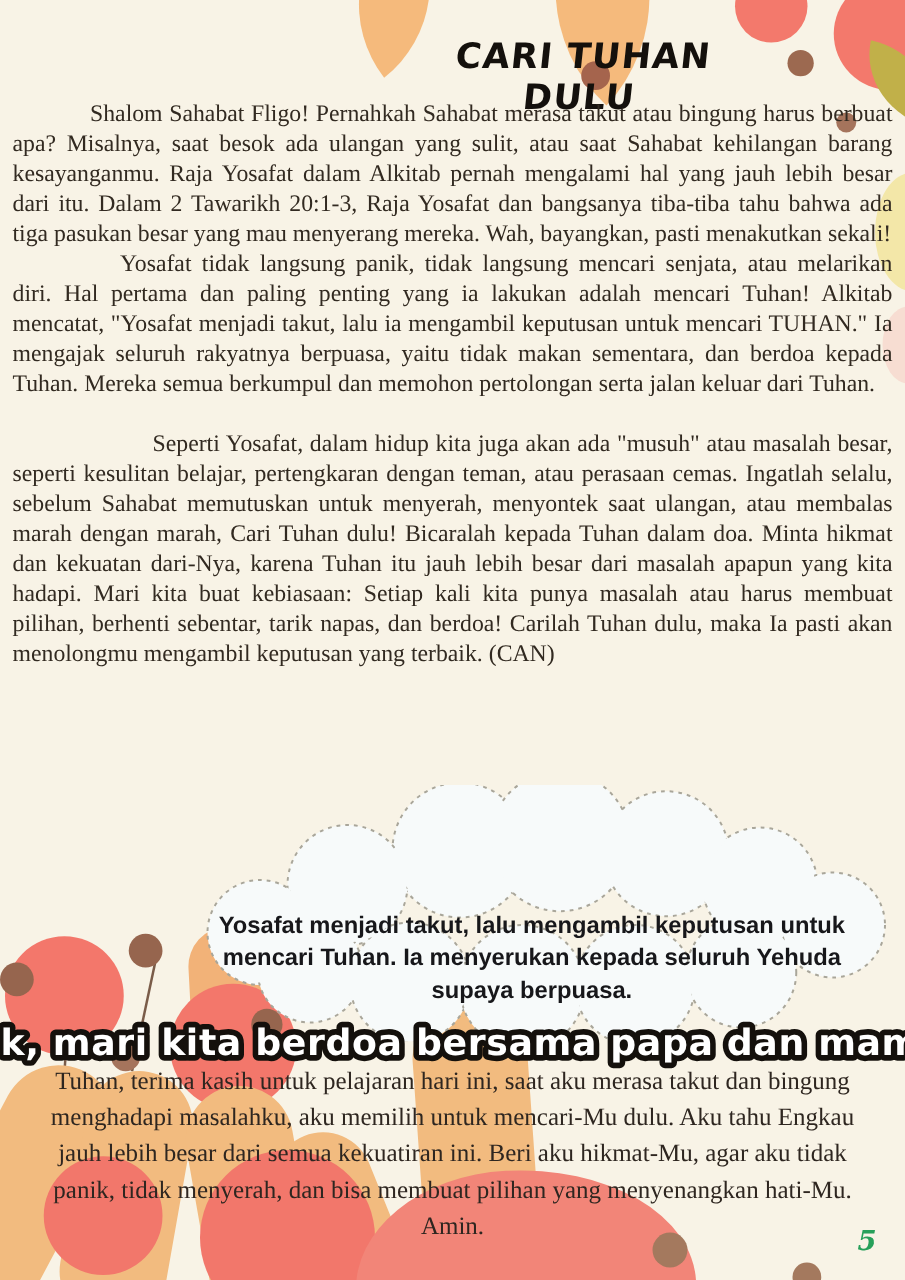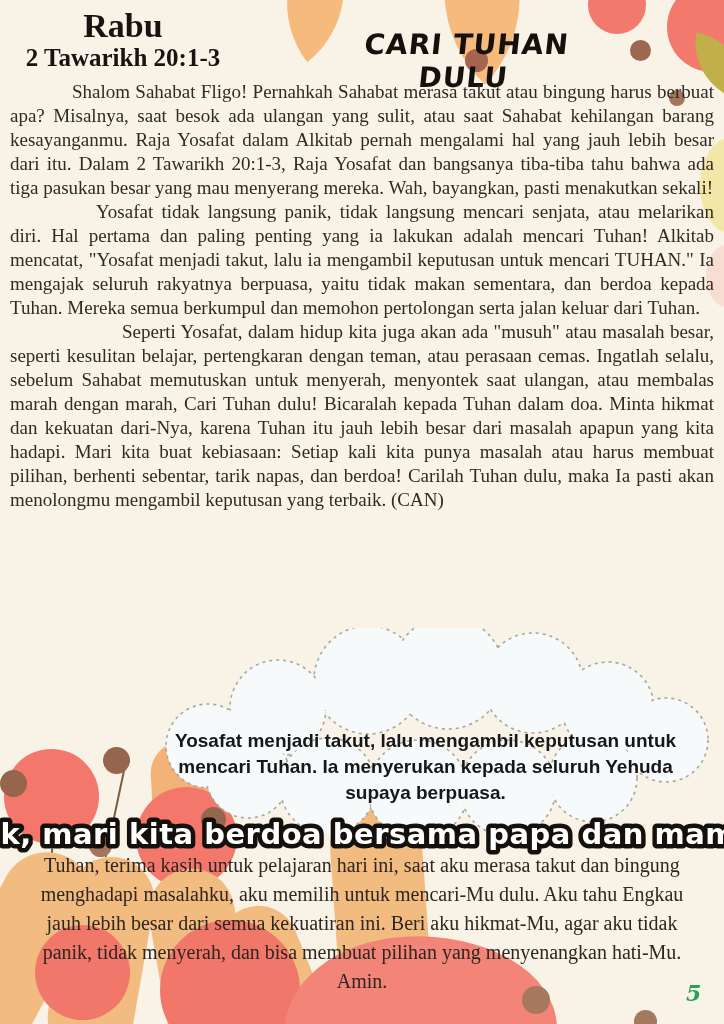--- a/index.html
+++ b/index.html
@@ -29,21 +29,21 @@
   }
 
   .body-text{
     position:absolute; left:10px; top:80px; width:704px; z-index:2;
     font-size:19px; line-height:24px; color:#322a21;
     text-align:justify;
   }
   .body-text p{margin:0;}
   .body-text p.p1{text-indent:62px;}
   .body-text p.p2{text-indent:86px;font-family:Liberation Serif, serif;}
-  .body-text p.p3{text-indent:112px;}
+  .body-text p.p3{text-indent:112px;margin-top:24px;}
 
   .cloud-wrap{position:absolute; left:148px; top:628px; width:576px; height:205px; z-index:1;}
   .cloud-label{
     position:absolute; left:130px; top:656px; width:580px; z-index:2;
     text-align:center; font-family:"Liberation Sans", sans-serif;
     font-weight:bold; font-size:17px; line-height:25px; color:#17171a;
   }
   .cloud-verse{
     position:absolute; left:143px; top:728px; width:565px; z-index:2;
     text-align:center; font-family:"Liberation Sans", sans-serif;
@@ -104,24 +104,20 @@
   <div class="deco petal" style="left:158px; top:868px; width:86px; height:195px; background:#f2bb7f; transform:rotate(-10deg);"></div>
   <div class="deco petal" style="left:238px; top:902px; width:80px; height:185px; background:#f2bb7f; transform:rotate(-22deg);"></div>
   <div class="deco petal" style="left:335px; top:800px; width:92px; height:235px; background:#f2bb7f; transform:rotate(-4deg);"></div>
   <div class="deco circle" style="left:35px; top:925px; width:95px; height:95px; background:#f2776b;"></div>
   <div class="deco circle" style="left:160px; top:920px; width:140px; height:140px; background:#f2776b;"></div>
   <div class="deco" style="left:283px; top:936px; width:272px; height:115px; background:#f28578; border-radius:55% 65% 0 0 / 95% 100% 0 0; transform:rotate(-3deg);"></div>
 
   <div class="deco circle" style="left:522px; top:986px; width:28px; height:28px; background:#a4795e;"></div>
   <div class="deco circle" style="left:634px; top:1010px; width:23px; height:23px; background:#a4795e;"></div>
 
-  <div class="day-block">
-    <p class="day-title">Rabu</p>
-    <p class="day-passage">2 Tawarikh 20:1-3</p>
-  </div>
   <div class="main-title">CARI TUHAN DULU</div>
 
   <div class="body-text">
     <p class="p1">Shalom Sahabat Fligo!  Pernahkah Sahabat merasa takut atau bingung harus berbuat apa? Misalnya, saat besok ada ulangan yang sulit, atau saat Sahabat kehilangan barang kesayanganmu. Raja Yosafat dalam Alkitab pernah mengalami hal yang jauh lebih besar dari itu. Dalam 2 Tawarikh 20:1-3, Raja Yosafat dan bangsanya tiba-tiba tahu bahwa ada tiga pasukan besar yang mau menyerang mereka. Wah, bayangkan, pasti menakutkan sekali!</p>
     <p class="p2">Yosafat tidak langsung panik, tidak langsung mencari senjata, atau melarikan diri. Hal pertama dan paling penting yang ia lakukan adalah mencari Tuhan! Alkitab mencatat, "Yosafat menjadi takut, lalu ia mengambil keputusan untuk mencari TUHAN." Ia mengajak seluruh rakyatnya berpuasa, yaitu tidak makan sementara, dan berdoa kepada Tuhan. Mereka semua berkumpul dan memohon pertolongan serta jalan keluar dari Tuhan.</p>
     <p class="p3">Seperti Yosafat, dalam hidup kita juga akan ada "musuh" atau masalah besar, seperti kesulitan belajar, pertengkaran dengan teman, atau perasaan cemas. Ingatlah selalu, sebelum Sahabat memutuskan untuk menyerah, menyontek saat ulangan, atau membalas marah dengan marah, Cari Tuhan dulu! Bicaralah kepada Tuhan dalam doa. Minta hikmat dan kekuatan dari-Nya, karena Tuhan itu jauh lebih besar dari masalah apapun yang kita hadapi. Mari kita buat kebiasaan: Setiap kali kita punya masalah atau harus membuat pilihan, berhenti sebentar, tarik napas, dan berdoa! Carilah Tuhan dulu, maka Ia pasti akan menolongmu mengambil keputusan yang terbaik. (CAN)</p>
   </div>
 
   <div class="cloud-wrap">
     <svg width="576" height="205" viewBox="0 0 576 205">

